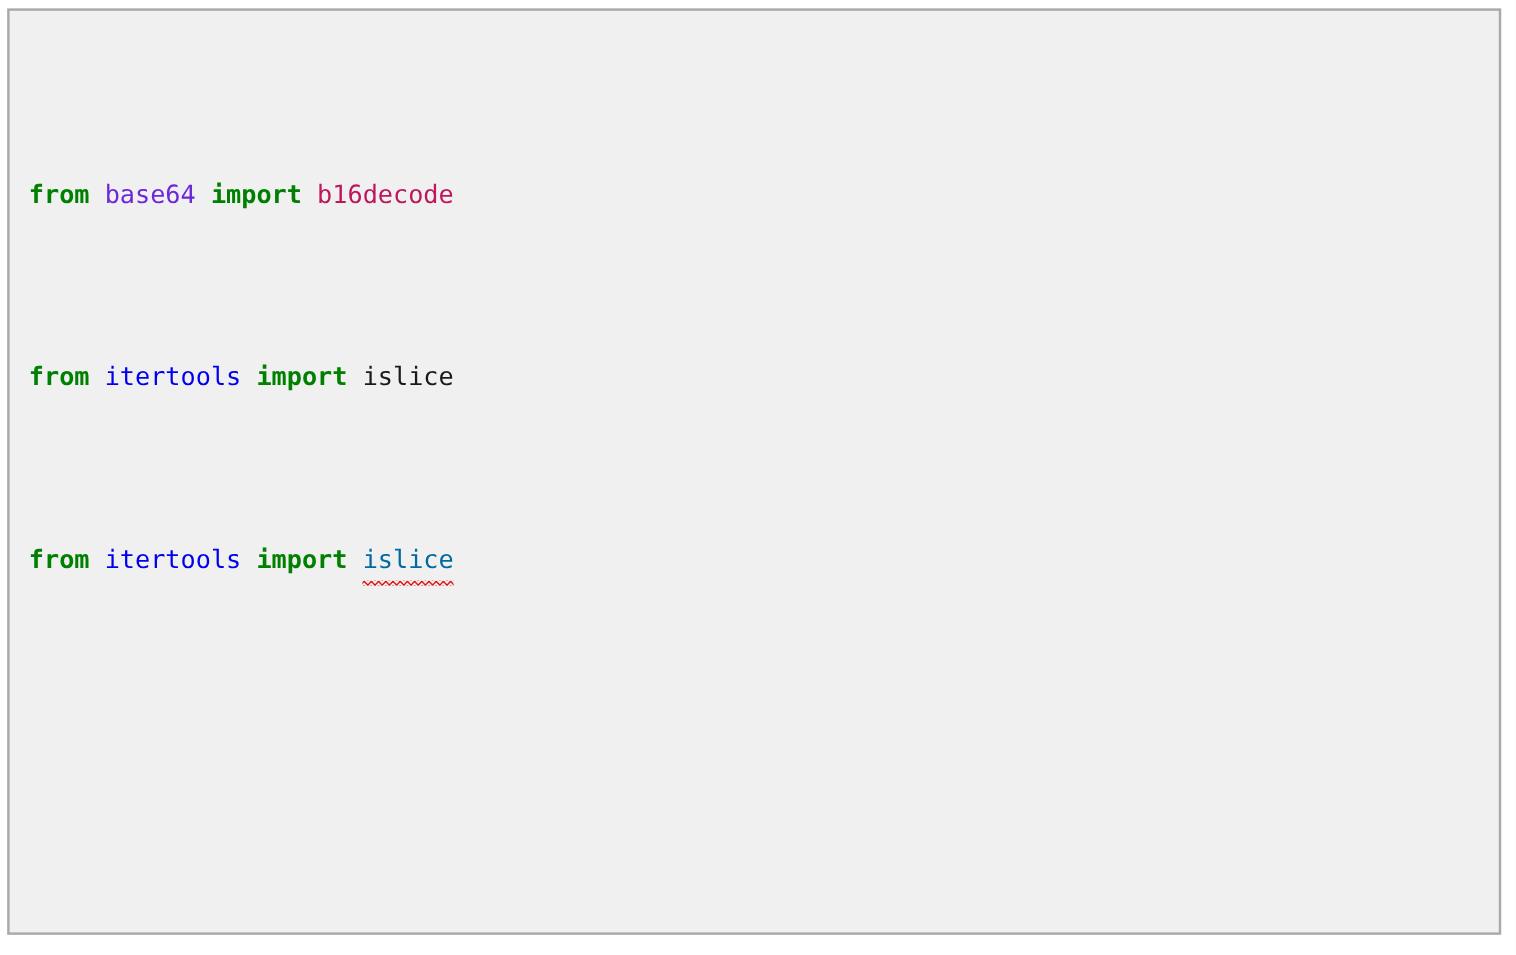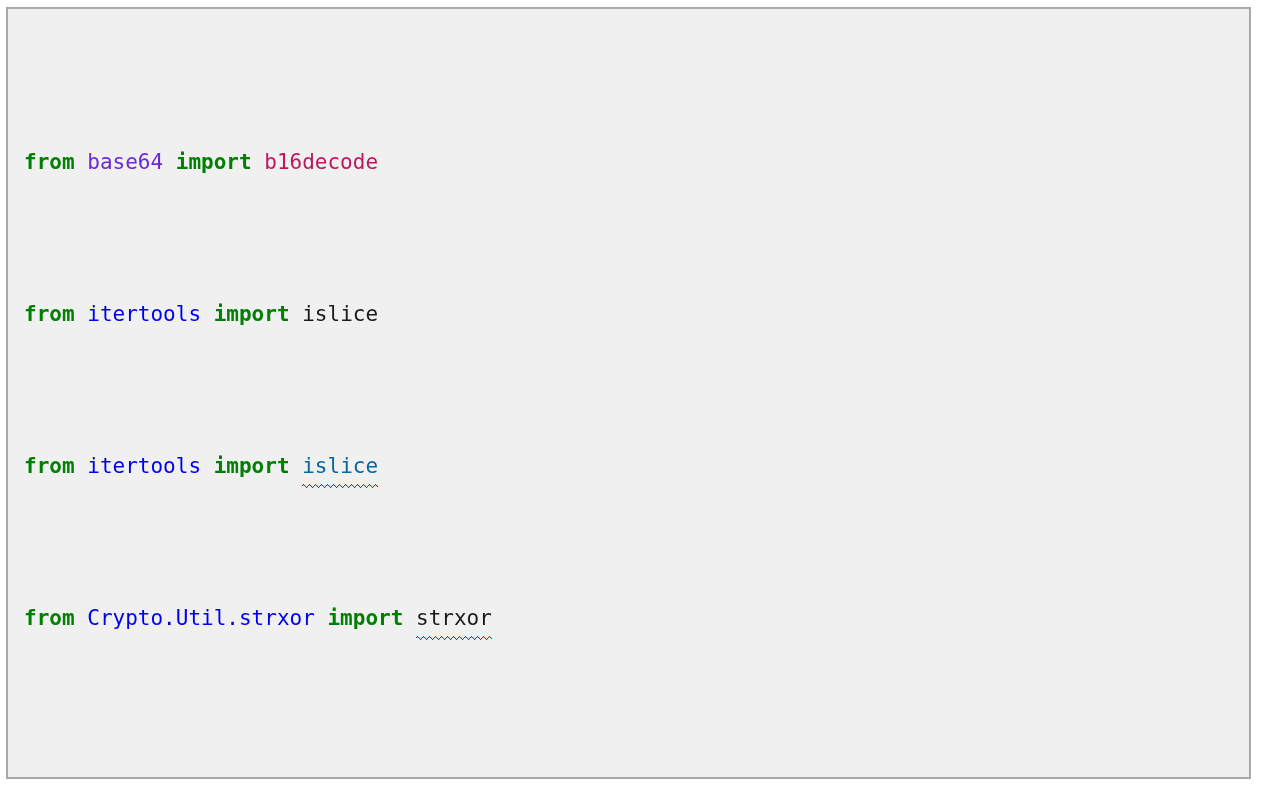--- a/index.html
+++ b/index.html
@@ -71,21 +71,20 @@
 
 <div id="code-block" style="background: rgb(240, 240, 240); border-color: rgb(169, 169, 169);">
   <div id="code-pre">
 
     <span class="ln"><span class="kw" style="color: rgb(0, 128, 0);">from</span> <span class="mod" style="color: #6d28d9;">base64</span> <span class="kw" style="color: rgb(0, 128, 0);">import</span> <span class="pl" style="color: #be185d;">b16decode</span></span>
 
     <span class="ln"><span class="kw" style="color: rgb(0, 128, 0);">from</span> <span class="mod" style="color: rgb(0, 0, 238);">itertools</span> <span class="kw" style="color: rgb(0, 128, 0);">import</span> <span class="pl" style="color: rgb(26, 26, 26);">islice</span></span>
 
     <span class="ln"><span class="kw" style="color: rgb(0, 128, 0);">from</span> <span class="mod" style="color: rgb(0, 0, 238);">itertools</span> <span class="kw" style="color: rgb(0, 128, 0);">import</span> <span class="pl sp" style="color: #0369a1;">islice</span></span>
 
-    <span class="ln"><span class="kw" style="color: rgb(0, 128, 0);">from</span> <span class="mod" style="color: rgb(0, 0, 238);">Crypto.Util.strxor</span> <span class="kw" style="color: rgb(0, 128, 0);">import</span> <span class="pl sp" style="color: rgb(26, 26, 26);">strxor</span></span>
 
     <span class="ln blank"> </span>
 
     
 
     
 
     
 
     

